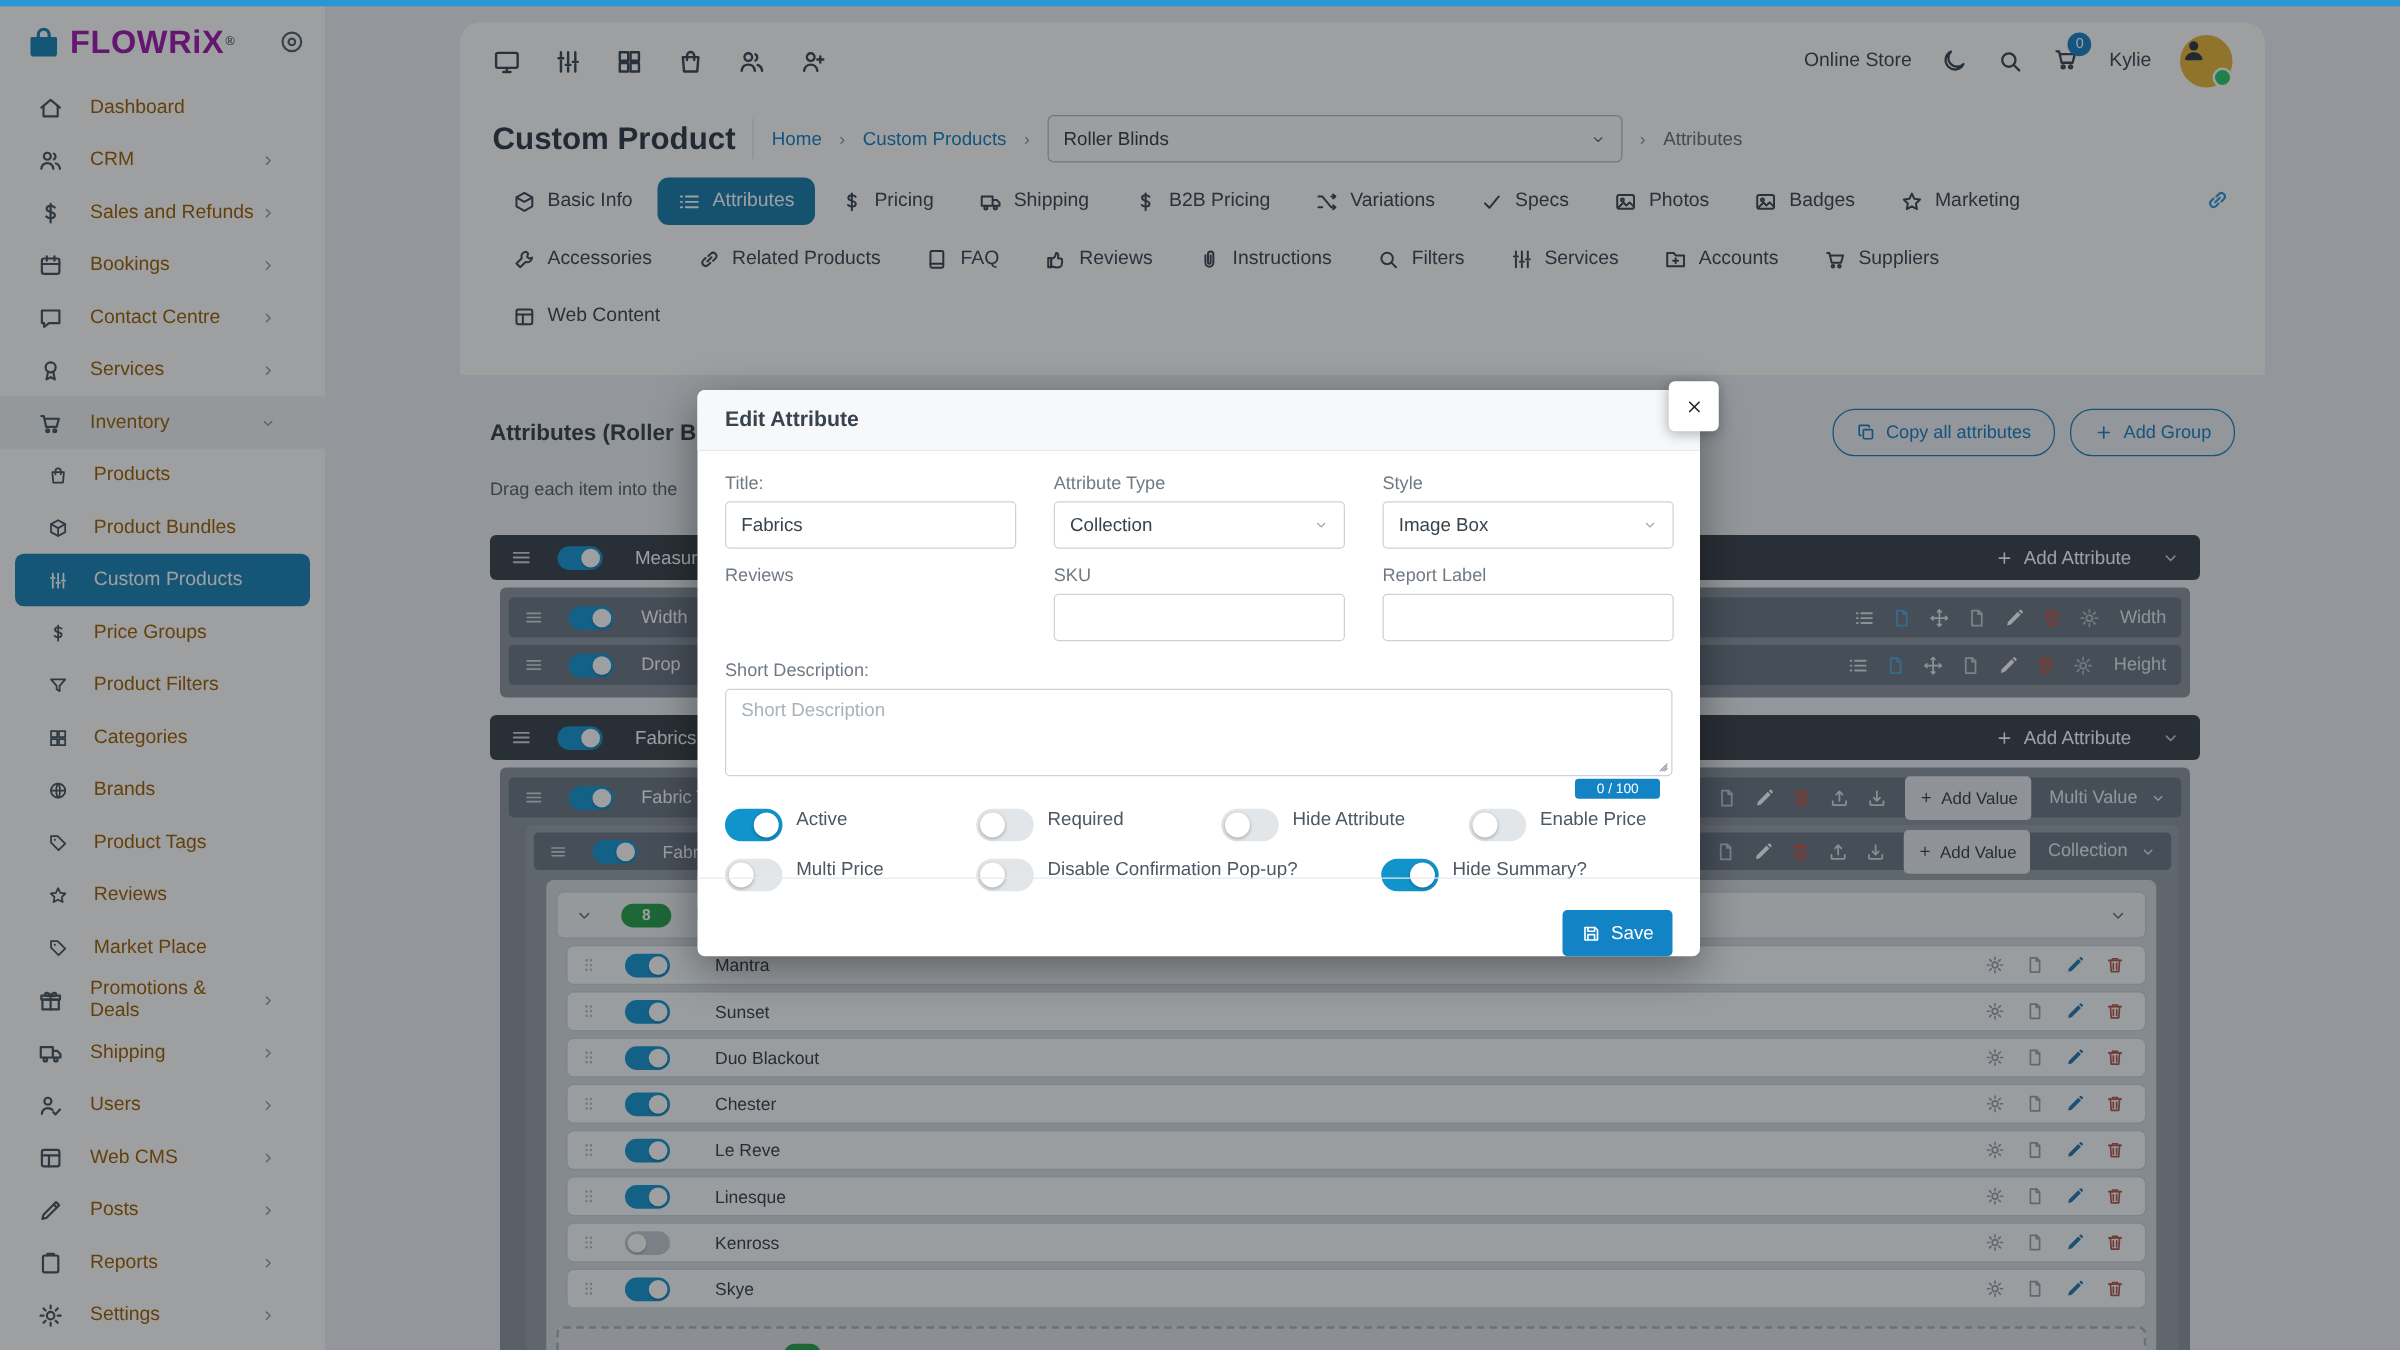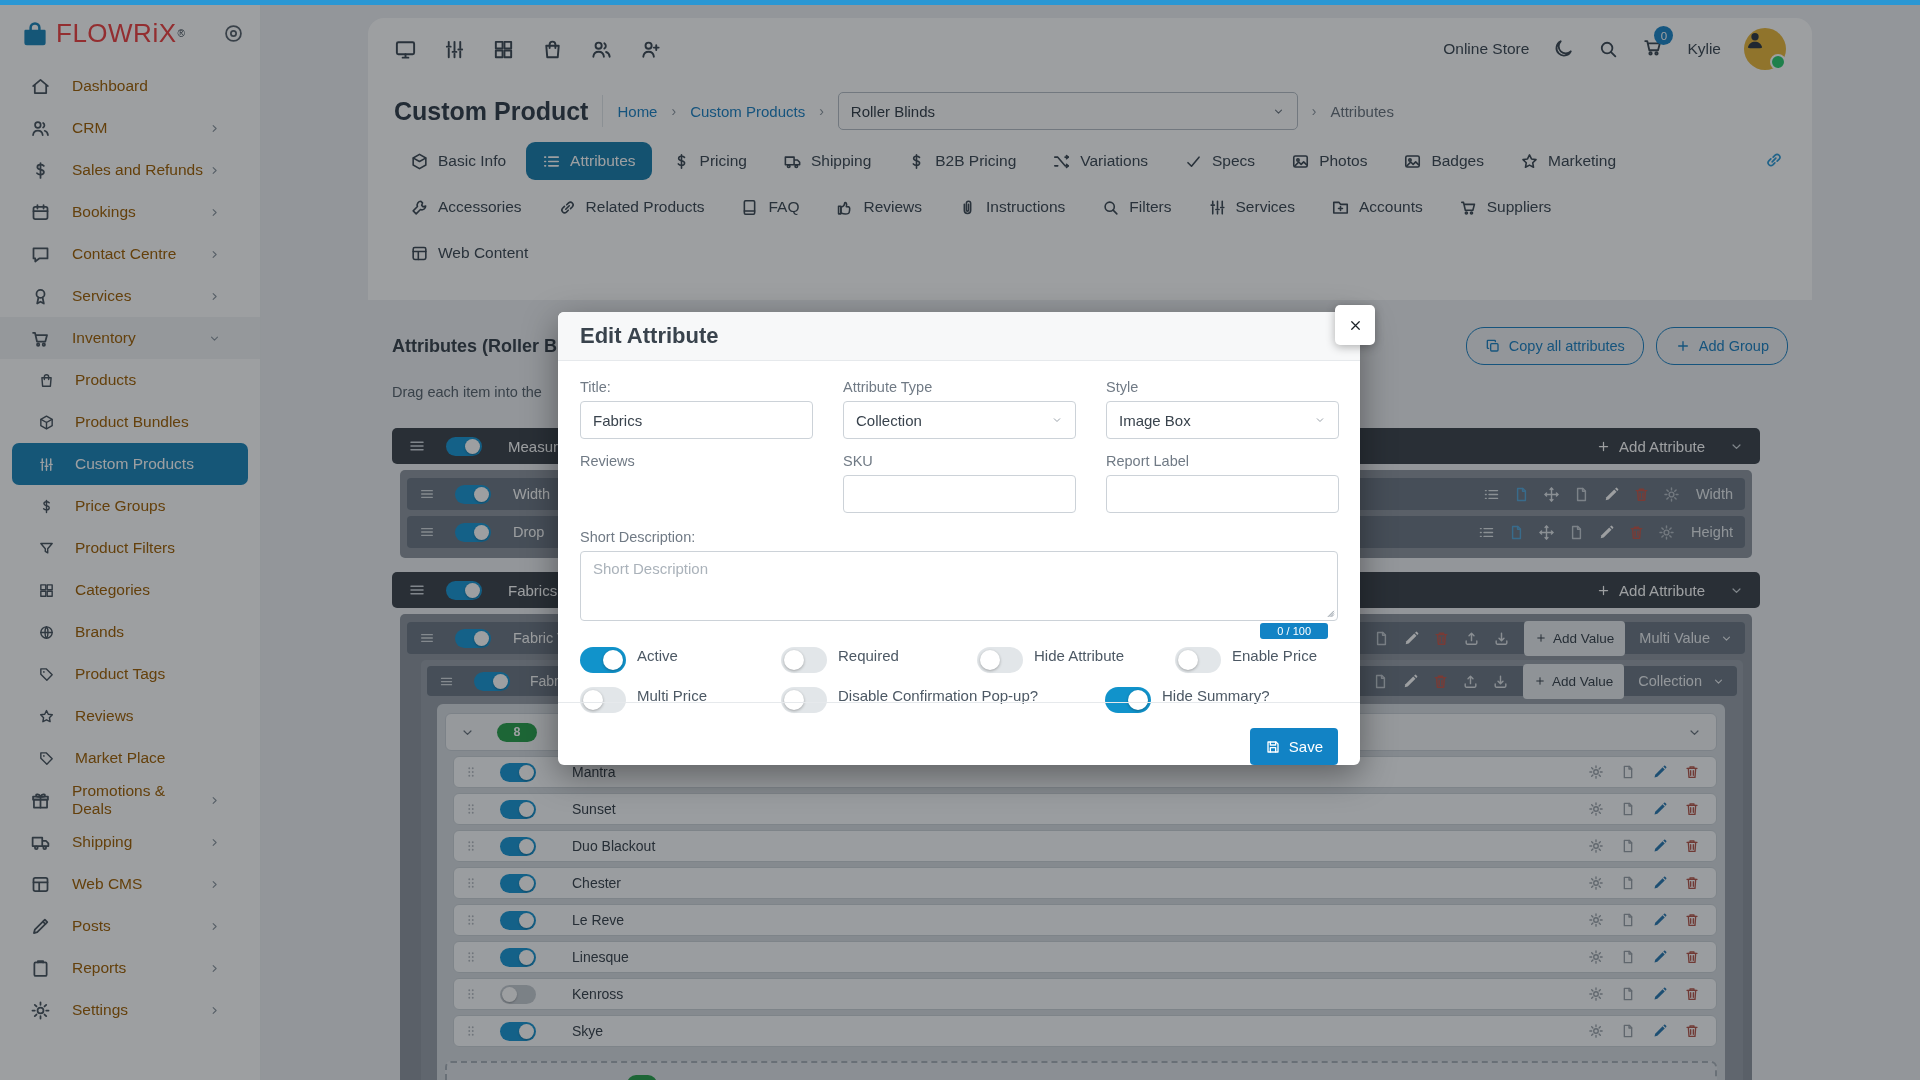--- a/index.html
+++ b/index.html
@@ -9,21 +9,21 @@
   .ic svg{width:100%;height:100%}
 
   
   .topline{position:absolute;left:0;top:0;right:0;height:5px;background:#2a97d4;z-index:60}
 
   
   .sidebar{position:absolute;left:0;top:5px;bottom:0;width:260px;background:#fff;
            border-right:1px solid #edf0f2;z-index:1}
   .logo-row{display:flex;align-items:center;padding:13px 16px 6px 20px}
   .logo-bag{width:30px;height:30px;color:#1d86ba;margin-right:6px}
-  .logo-text{font-size:26px;font-weight:normal;color:#ef4444;letter-spacing:.5px}
+  .logo-text{font-size:26px;font-weight:bold;color:#a21caf;letter-spacing:.5px}
   .logo-reg{font-size:10px;color:#2f3b47;vertical-align:top;margin-left:1px}
   .logo-target{margin-left:auto;width:21px;height:21px;color:#59636d}
   .nav{padding-top:10px}
   .nav-item{display:flex;align-items:center;height:42px;padding:0 18px 0 30px;
             color:#a16207;font-size:15.5px}
   .nav-item .ic{width:21px;height:21px;margin-right:21px;color:#4a5560}
   .nav-item.sub{padding-left:38px}
   .nav-item.sub .ic{width:17px;height:17px;margin-right:20px}
   .nav-item .chev{margin-left:auto;width:13px;height:13px;color:#8b959f}
   .nav-item.expanded{background:#f2f4f6}
@@ -137,21 +137,21 @@
   .tg::after{content:"";position:absolute;width:15px;height:15px;border-radius:50%;background:#fff;
              top:2px;left:2px;box-shadow:0 1px 2px rgba(0,0,0,.25)}
   .tg.on{background:#1b98d5}.tg.on::after{left:auto;right:2px}
   .tg.ml{margin-left:20px}
 
   
   .overlay{position:absolute;inset:0;background:rgba(10,15,20,.40);z-index:30}
   .modal{position:absolute;left:558px;top:312px;width:802px;height:453px;background:#fff;
          border-radius:6px;z-index:50;box-shadow:0 10px 35px rgba(0,0,0,.4)}
   .m-head{height:48px;background:#f7f8f9;border-bottom:1px solid #e6e9ec;display:flex;
-          align-items:center;padding:0 22px;border-radius:6px 6px 0 0;font-size:22px;
+          align-items:center;padding:0 22px;border-radius:6px 6px 0 0;font-size:17px;
           font-weight:bold;color:#39434d}
   .m-close{position:absolute;top:-7px;right:-15px;width:40px;height:40px;background:#fff;
            border-radius:5px;box-shadow:0 2px 10px rgba(0,0,0,.3);display:flex;align-items:center;
            justify-content:center;color:#1b2228}
   .m-close .ic{width:15px;height:15px}
   .m-body{padding:18px 22px 0;position:relative}
   .fgrid{display:grid;grid-template-columns:233px 233px 233px;column-gap:30px}
   .fgrid.mt{margin-top:14px}
   .flabel{font-size:14.5px;color:#707a85;margin-bottom:6px}
   .finput{height:38px;border:1px solid #ccd2d8;border-radius:4px;display:flex;align-items:center;
@@ -412,20 +412,35 @@
       <span>Shipping</span>
       <span class="ic chev">
           <svg viewBox="0 0 24 24" fill="none" stroke="currentColor" stroke-width="2" stroke-linecap="round" stroke-linejoin="round">
             <path d="M9.5 6.5 15 12l-5.5 5.5"></path>
           </svg>
         </span>
     </div>
     <div class="nav-item">
       <span class="ic">
           <svg viewBox="0 0 24 24" fill="none" stroke="currentColor" stroke-width="2" stroke-linecap="round" stroke-linejoin="round">
+            <circle cx="9.5" cy="8" r="3.2"></circle>
+            <path d="M4 19.5c.4-3.6 3-5.2 5.5-5.2 1.6 0 3.2.6 4.3 1.8"></path>
+            <path d="M14.5 18l2 2 4-4.5"></path>
+          </svg>
+        </span>
+      <span>Users</span>
+      <span class="ic chev">
+          <svg viewBox="0 0 24 24" fill="none" stroke="currentColor" stroke-width="2" stroke-linecap="round" stroke-linejoin="round">
+            <path d="M9.5 6.5 15 12l-5.5 5.5"></path>
+          </svg>
+        </span>
+    </div>
+    <div class="nav-item">
+      <span class="ic">
+          <svg viewBox="0 0 24 24" fill="none" stroke="currentColor" stroke-width="2" stroke-linecap="round" stroke-linejoin="round">
             <rect x="4" y="4.5" width="16" height="15" rx="2"></rect>
             <path d="M4 9.5h16M10.5 9.5v10"></path>
           </svg>
         </span>
       <span>Web CMS</span>
       <span class="ic chev">
           <svg viewBox="0 0 24 24" fill="none" stroke="currentColor" stroke-width="2" stroke-linecap="round" stroke-linejoin="round">
             <path d="M9.5 6.5 15 12l-5.5 5.5"></path>
           </svg>
         </span>

